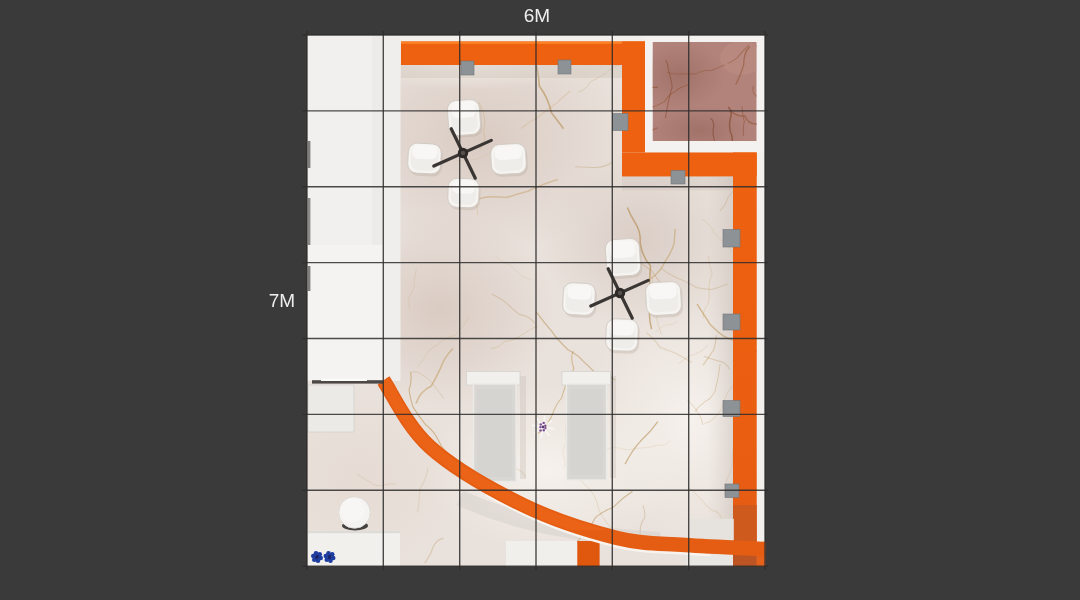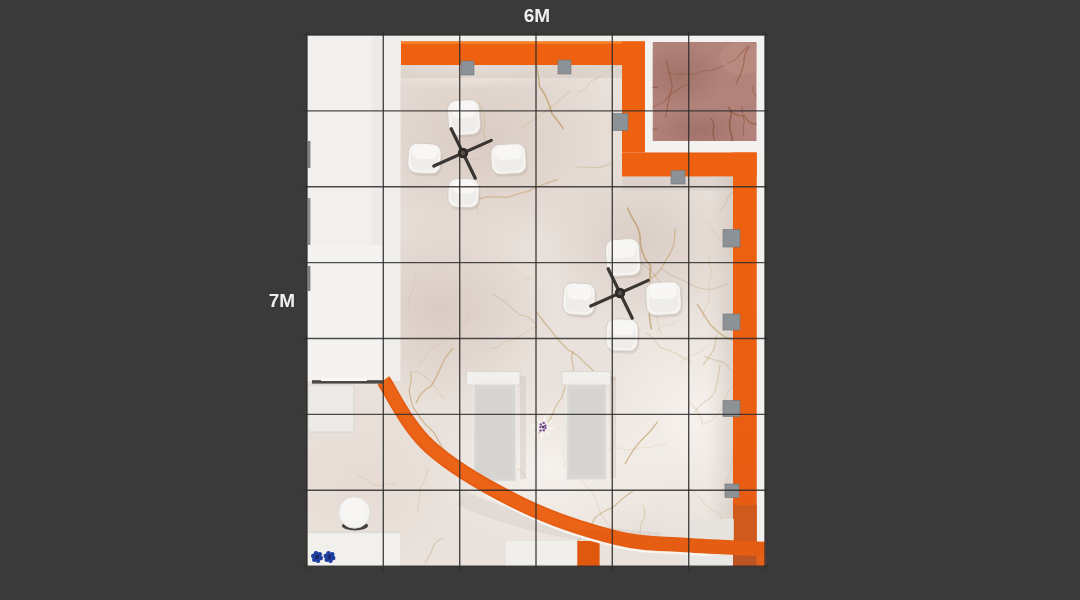--- a/index.html
+++ b/index.html
@@ -1,16 +1,16 @@
 <!DOCTYPE html>
 <html><head>
 <meta charset="utf-8">
 <style>
   html,body { margin:0; padding:0; background:#3a3a3a; width:1080px; height:600px; overflow:hidden; }
-  .stage { position:relative; width:1080px; height:600px; font-family:"Liberation Sans", sans-serif;font-weight:bold; }
+  .stage { position:relative; width:1080px; height:600px; font-family:"Liberation Sans", sans-serif; }
 </style>
 </head>
 <body>
 <div class="stage">
 <svg width="1080" height="600" viewBox="0 0 1080 600" xmlns="http://www.w3.org/2000/svg">
 <defs>
   <clipPath id="floorclip">
           <path d="M383.3,41.5 H757 V566.2 H307 V381 H383.3 Z"></path>
         </clipPath>
   <clipPath id="roomclip">

